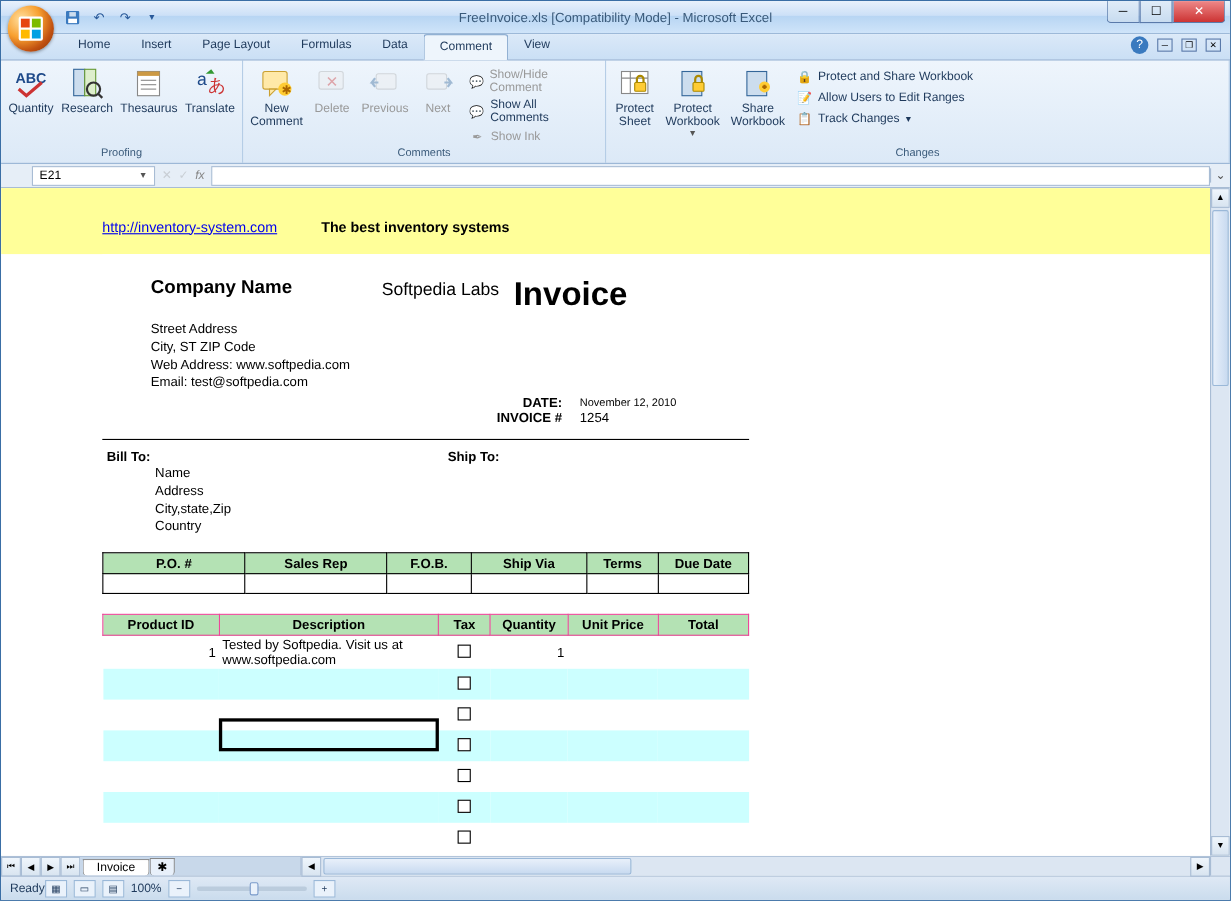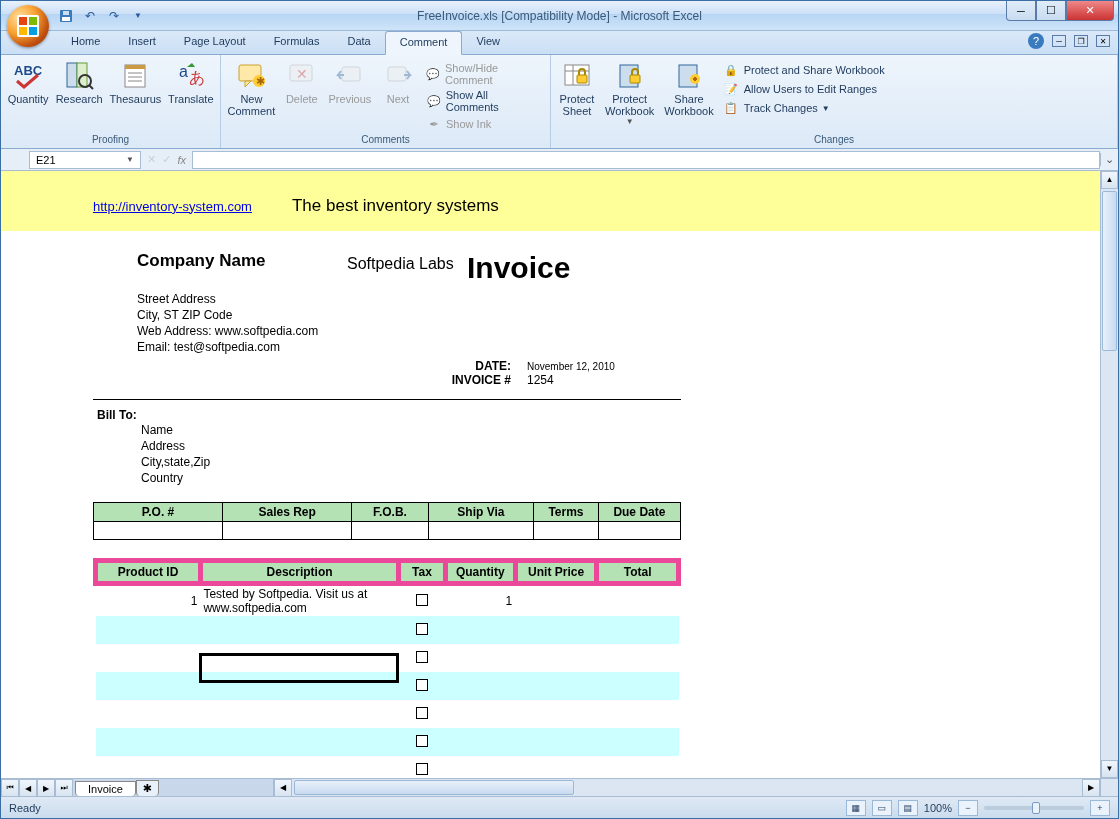--- a/index.html
+++ b/index.html
@@ -40,21 +40,21 @@
 .namebox{width:112px;border:1px solid #a8bcd4;background:#fff;margin-left:28px;padding:2px 6px;display:flex;align-items:center;justify-content:space-between;}
 .namebox-arrow{font-size:8px;color:#555;}
 .fx-controls{display:flex;align-items:center;padding:0 6px;gap:6px;color:#888;}
 .fx-input{flex:1;border:1px solid #a8bcd4;background:#fff;height:18px;padding:0 4px;}
 .fb-expand{width:18px;text-align:center;color:#555;cursor:pointer;border-left:1px solid #a8bcd4;}
 .sheet-area{flex:1;display:flex;overflow:hidden;background:#fff;position:relative;}
 .sheet-content{flex:1;overflow:hidden;position:relative;}
 .invoice-doc{position:absolute;left:0;top:0;right:0;}
 .yellow-top{background:#ffff99;height:60px;padding:10px 0 0 92px;display:flex;align-items:center;gap:40px;}
 .inv-link{color:#0000ee;text-decoration:underline;font-size:13px;}
-.inv-tagline{font-weight:normal;font-size:17px;}
+.inv-tagline{font-weight:bold;font-size:13px;}
 .yellow-side-l{position:absolute;left:0;top:60px;width:92px;bottom:0;background:#ffff99;}
 .yellow-side-r{position:absolute;left:680px;top:60px;width:270px;bottom:0;background:#ffff99;}
 .invoice-body{position:absolute;left:92px;top:60px;width:588px;background:#fff;font-size:12px;}
 .inv-header{display:flex;padding:20px 0 6px 44px;}
 .inv-company{font-weight:bold;font-size:17px;width:210px;}
 .inv-sub{font-size:16px;padding-top:4px;width:120px;}
 .inv-title{font-weight:bold;font-size:30px;font-family:Arial,sans-serif;}
 .inv-address{padding-left:44px;line-height:16px;}
 .inv-meta{padding:4px 20px 4px 44px;}
 .inv-meta-row{display:flex;}
@@ -63,41 +63,41 @@
 .inv-hr{border-top:1px solid #000;margin:8px 0;}
 .inv-billship{display:flex;padding:0 4px;}
 .inv-bill{width:310px;}
 .inv-bolder{font-weight:bold;}
 .inv-bill-lines{padding-left:44px;line-height:16px;}
 .inv-table{width:100%;border-collapse:collapse;margin-top:16px;}
 .inv-table th{background:#b4e2b4;border:1px solid #000;font-size:12px;padding:2px;font-weight:bold;}
 .inv-table td{border-left:1px solid #000;border-right:1px solid #000;height:18px;font-size:12px;text-align:center;padding:1px 3px;}
 .inv-table .blank-row td{border-bottom:1px solid #000;}
 .prod-table{width:100%;border-collapse:collapse;margin-top:18px;}
-.prod-table th{background:#b4e2b4;border:5px solid #ec4899;font-size:12px;padding:2px;font-weight:bold;}
+.prod-table th{background:#b4e2b4;border:1px solid #ec4899;font-size:12px;padding:2px;font-weight:bold;}
 .prod-table td{height:28px;font-size:12px;padding:1px 3px;vertical-align:middle;}
 .prod-table tr.striped td{background:#ccffff;}
 .prod-table td.ck{text-align:center;}
 .checkbox{display:inline-block;width:12px;height:12px;border:1px solid #000;background:#fff;}
 .active-cell{border:3px solid #000;position:absolute;pointer-events:none;}
 .vscroll{width:18px;background:#dce6f2;border-left:1px solid #a8bcd4;position:relative;}
 .vscroll-btn{height:18px;background:linear-gradient(#f0f6fc,#d8e4f0);border:1px solid #a8bcd4;text-align:center;font-size:8px;line-height:16px;cursor:pointer;}
 .vscroll-thumb{position:absolute;left:1px;right:1px;top:20px;height:160px;background:linear-gradient(to right,#e8f0fa,#c8daf0);border:1px solid #9ab8d8;border-radius:2px;cursor:pointer;}
 .vscroll-btn.bottom{position:absolute;bottom:0;left:0;right:0;}
 .statusbar-wrap{height:40px;display:flex;flex-direction:column;}
 .hscroll-row{height:18px;display:flex;background:#dce6f2;border-top:1px solid #a8bcd4;}
 .tab-nav{display:flex;}
 .tab-nav-btn{width:18px;height:18px;background:linear-gradient(#f0f6fc,#d8e4f0);border:1px solid #a8bcd4;font-size:8px;display:flex;align-items:center;justify-content:center;cursor:pointer;}
 .sheet-tabs{display:flex;align-items:flex-end;background:#c8d8ea;padding-left:2px;flex:0 0 200px;}
 .sheet-tab{background:#fff;border:1px solid #888;border-bottom:none;padding:1px 12px;font-size:11px;border-radius:0 0 4px 4px;cursor:pointer;}
 .sheet-tab.new{padding:1px 6px;background:#e8f0fa;}
 .hscroll-track{flex:1;background:#dce6f2;position:relative;border-left:1px solid #a8bcd4;}
 .hscroll-btn{position:absolute;top:0;width:18px;height:18px;background:linear-gradient(#f0f6fc,#d8e4f0);border:1px solid #a8bcd4;font-size:8px;text-align:center;line-height:16px;cursor:pointer;}
 .hscroll-thumb{position:absolute;left:20px;top:1px;bottom:1px;width:280px;background:linear-gradient(#e8f0fa,#c8daf0);border:1px solid #9ab8d8;border-radius:2px;cursor:pointer;}
-.statusbar{height:22px;background:linear-gradient(#dfe9f5,#cadced);display:flex;align-items:center;justify-content:space-between;padding:0 8px;font-size:11px;color:#1e395b;border-top:1px solid #a8bcd4;}
+.statusbar{height:22px;background:linear-gradient(#dfe9f5,#cadced);display:flex;align-items:center;justify-content:flex-start;padding:0 8px;font-size:11px;color:#1e395b;border-top:1px solid #a8bcd4;}
 .status-right{display:flex;align-items:center;gap:6px;}
 .viewbtn{width:20px;height:16px;border:1px solid #9ab8d8;background:#eaf2fb;cursor:pointer;font-size:9px;display:flex;align-items:center;justify-content:center;}
 .zoom-slider{width:100px;height:4px;background:#bcd;position:relative;border-radius:2px;}
 .zoom-thumb{position:absolute;left:48px;top:-4px;width:8px;height:12px;background:#eaf2fb;border:1px solid #7a9aca;border-radius:2px;}
 svg{display:block;}
 </style>
 </head>
 <body>
 
 <div class="window">
@@ -356,20 +356,21 @@
           <div class="inv-billship">
             <div class="inv-bill">
               <div class="inv-bolder">Bill To:</div>
               <div class="inv-bill-lines">
                 <div>Name</div>
                 <div>Address</div>
                 <div>City,state,Zip</div>
                 <div>Country</div>
               </div>
             </div>
+            <div class="inv-bolder">Ship To:</div>
           </div>
 
           <table class="inv-table">
             <tbody>
                 <tr>
               <th style="width:22%">P.O. #</th>
               <th style="width:22%">Sales Rep</th>
               <th style="width:13%">F.O.B.</th>
               <th style="width:18%">Ship Via</th>
               <th style="width:11%">Terms</th>

